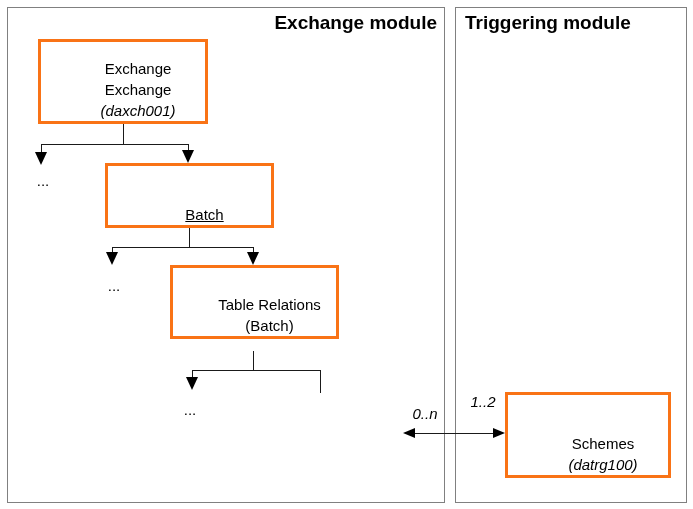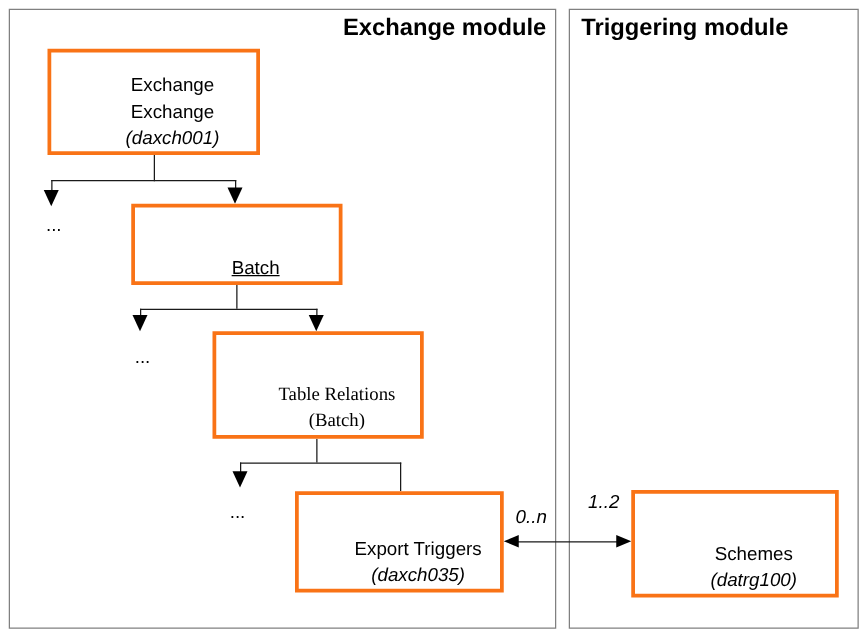--- a/index.html
+++ b/index.html
@@ -21,21 +21,21 @@
   .module-triggering .module-title{left:9px;}
   .node{
     position:absolute;border:3px solid #f97316;background:#ffffff;
     box-sizing:border-box;display:flex;flex-direction:column;
     align-items:center;justify-content:flex-end;
     font-size:15px;line-height:21px;text-align:center;white-space:nowrap;padding-left:30px;
   }
   .node .code{font-style:italic;}
   .n-exsch{left:38px;top:39px;width:170px;height:85px;}
   .n-batch{left:105px;top:163px;width:169px;height:65px;text-decoration:underline;}
-  .n-trel {left:170px;top:265px;width:169px;height:86px;font-family:Liberation Serif, serif;}
+  .n-trel {left:170px;top:265px;width:169px;height:74px;}
   .n-etrg {left:236px;top:393px;width:167px;height:81px;}
   .n-trg  {left:505px;top:392px;width:166px;height:86px;}
   .vline{position:absolute;width:1px;background:#1a1a1a;}
   .hline{position:absolute;height:1px;background:#1a1a1a;}
   .ah{position:absolute;width:0;height:0;}
   .ah-down{border-left:6px solid transparent;border-right:6px solid transparent;border-top:13px solid #000;}
   .ah-left{border-top:5px solid transparent;border-bottom:5px solid transparent;border-right:12px solid #000;}
   .ah-right{border-top:5px solid transparent;border-bottom:5px solid transparent;border-left:12px solid #000;}
   .ellipsis{position:absolute;font-size:15px;line-height:20px;width:24px;text-align:center;}
   .card{position:absolute;font-size:15px;line-height:20px;font-style:italic;width:38px;text-align:center;}
@@ -90,23 +90,19 @@
 
   <div class="node n-batch">
     <span>Batch</span>
   </div>
 
   <div class="node n-trel">
     <span>Table Relations</span>
     <span>(Batch)</span>
   </div>
 
-  <div class="node n-etrg">
-    <span>Export Triggers</span>
-    <span class="code">(daxch035)</span>
-  </div>
 
   <div class="node n-trg">
     <span>Schemes</span>
     <span class="code">(datrg100)</span>
   </div>
 
 </div>
 
 </body></html>

